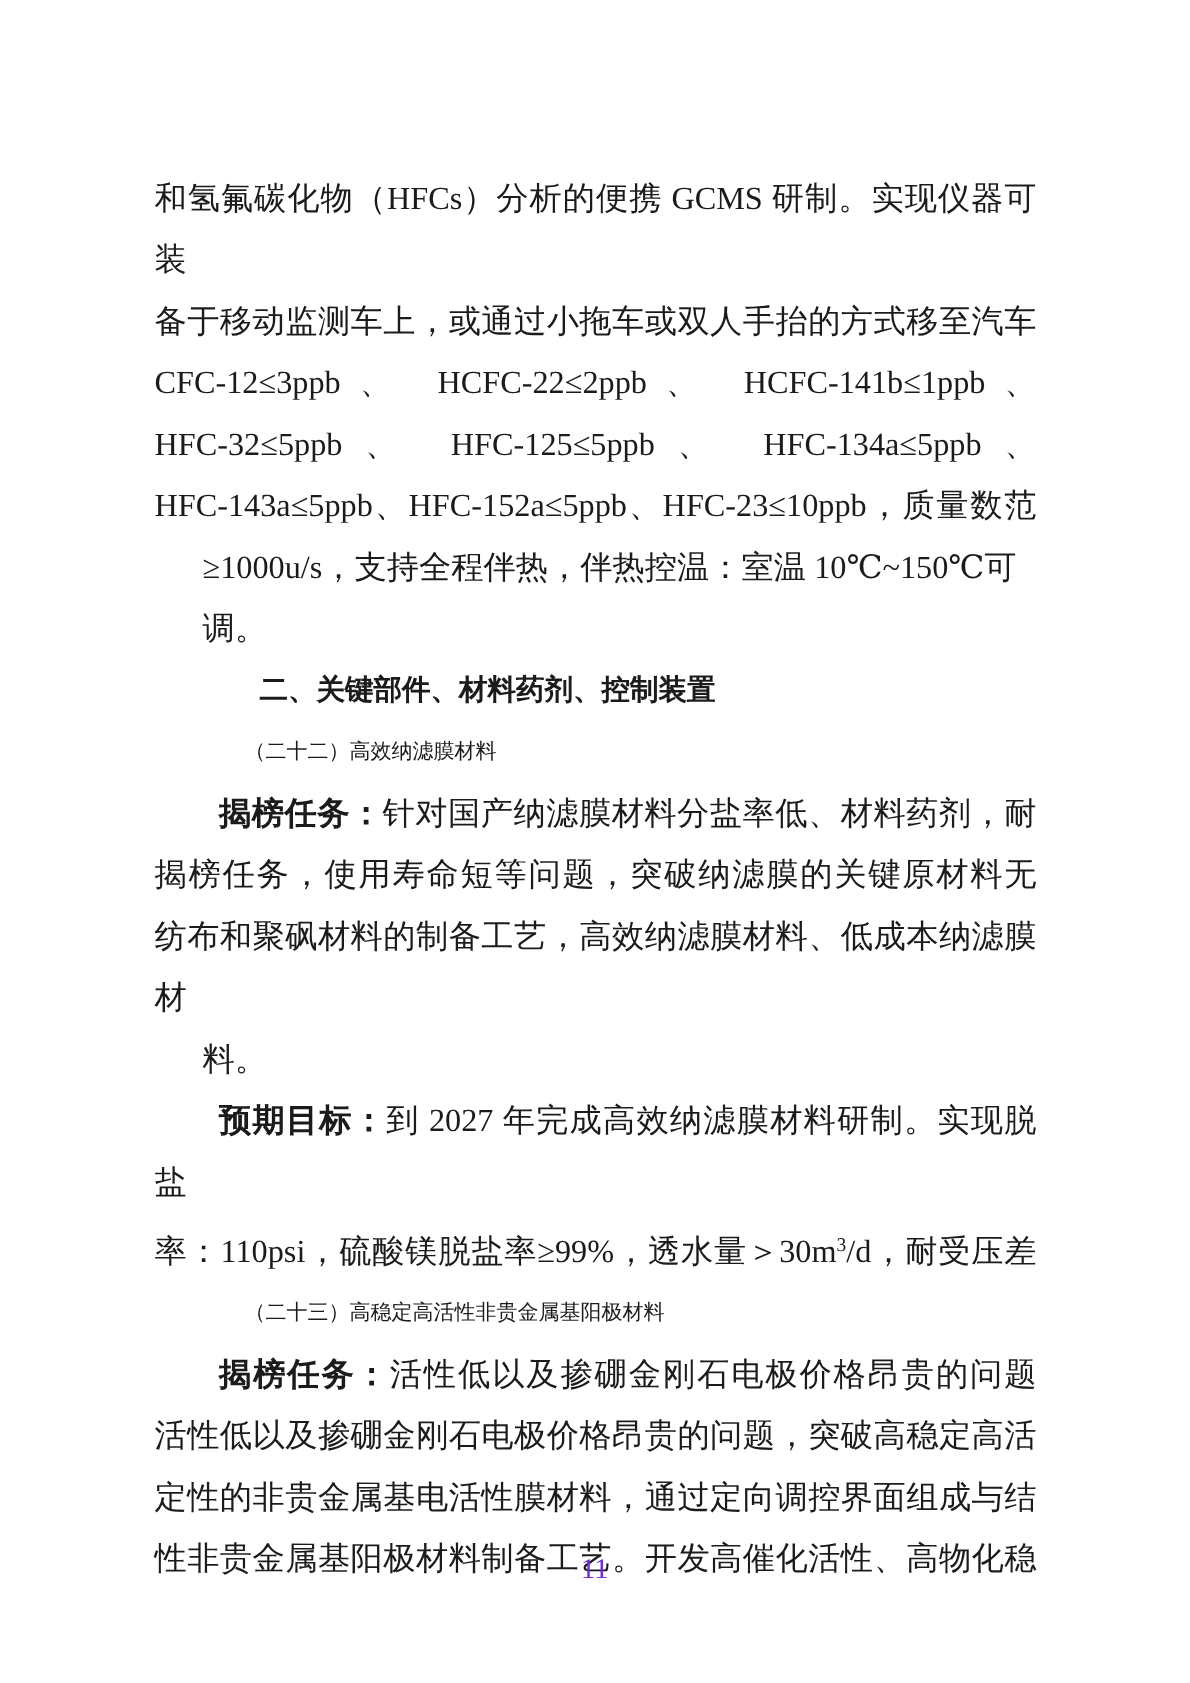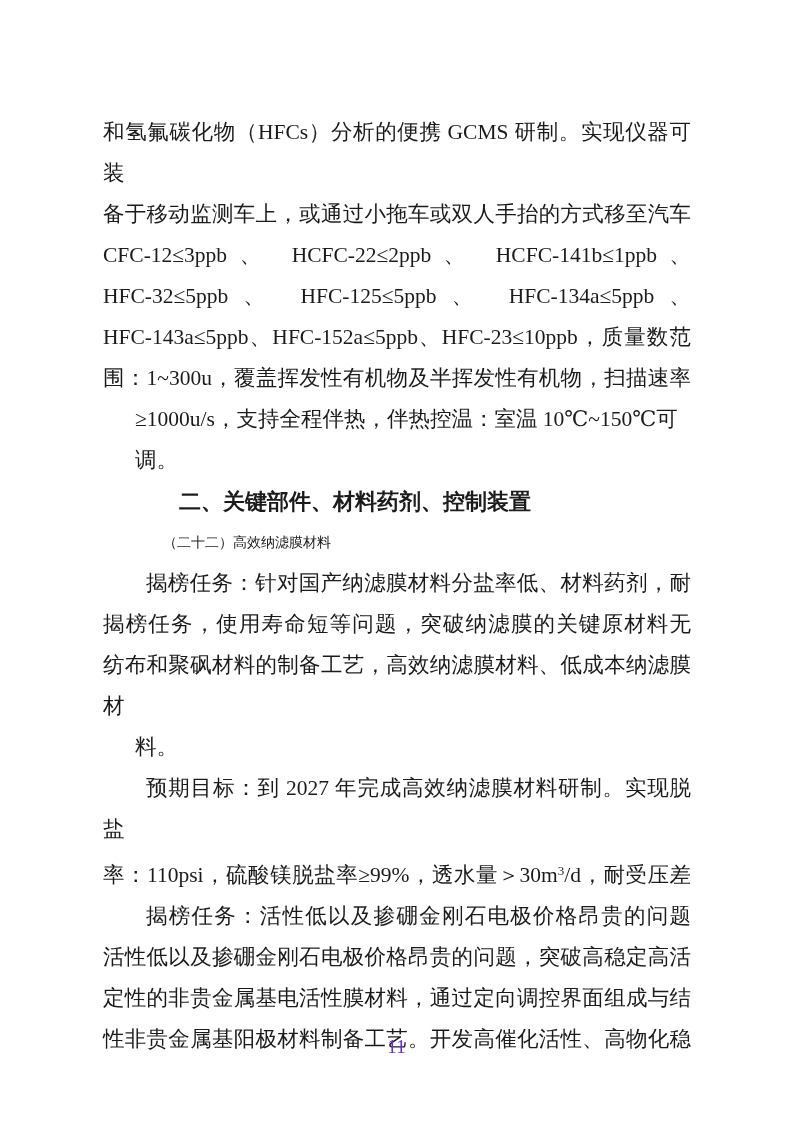--- a/index.html
+++ b/index.html
@@ -36,27 +36,27 @@
     text-align: left;
     text-align-last: left;
     margin-left: 32px;
   }
   .line.ind {
     text-indent: 2em;
   }
   .line.h1 {
     font-family: "Liberation Sans", "DejaVu Sans", sans-serif;
     font-weight: bold;
-    font-size: 22px;
+    font-size: 19px;
   }
   .line.h2 {
     font-size: 14px;
   }
   .run-b {
-    font-weight: normal;
+    font-weight: bold;
   }
   .run-sup {
     font-size: 13px;
     vertical-align: 7px;
   }
   .page-number {
     position: absolute;
     top: 1030px;
     left: 0;
     width: 100%;
@@ -69,29 +69,29 @@
 </head>
 <body>
 
 <div class="page">
   <div class="text-block" id="lines-container">
       <div class="line body just"><span class="">和氢氟碳化物（HFCs）分析的便携 GCMS 研制。实现仪器可装</span></div>
       <div class="line body just"><span class="">备于移动监测车上，或通过小拖车或双人手抬的方式移至汽车</span></div>
       <div class="line body just"><span class="">CFC-12≤3ppb、 HCFC-22≤2ppb、 HCFC-141b≤1ppb、</span></div>
       <div class="line body just"><span class="">HFC-32≤5ppb、 HFC-125≤5ppb、 HFC-134a≤5ppb、</span></div>
       <div class="line body just"><span class="">HFC-143a≤5ppb、HFC-152a≤5ppb、HFC-23≤10ppb，质量数范</span></div>
-      <div class="line body just"><span class="">围：1~300u，覆盖挥发性有机物及半挥发性有机物，扫描速率</span></div>
       <div class="line body left"><span class="">≥1000u/s，支持全程伴热，伴热控温：室温 10℃~150℃可调。</span></div>
       <div class="line h1 left ind"><span class="">二、关键部件、材料药剂、控制装置</span></div>
       <div class="line h2 left ind"><span class="">（二十二）高效纳滤膜材料</span></div>
       <div class="line body just ind"><span class="run-b">揭榜任务：</span><span class="">针对国产纳滤膜材料分盐率低、材料药剂，耐</span></div>
       <div class="line body just"><span class="">揭榜任务，使用寿命短等问题，突破纳滤膜的关键原材料无</span></div>
       <div class="line body just"><span class="">纺布和聚砜材料的制备工艺，高效纳滤膜材料、低成本纳滤膜材</span></div>
       <div class="line body left"><span class="">料。</span></div>
       <div class="line body just ind"><span class="run-b">预期目标：</span><span class="">到 2027 年完成高效纳滤膜材料研制。实现脱盐</span></div>
       <div class="line body just"><span class="">率：110psi，硫酸镁脱盐率≥99%，透水量＞30m</span><span class=" run-sup">3</span><span class="">/d，耐受压差</span></div>
+      <div class="line h2 left ind"><span class="">（二十三）高稳定高活性非贵金属基阳极材料</span></div>
       <div class="line body just ind"><span class="run-b">揭榜任务：</span><span class="">活性低以及掺硼金刚石电极价格昂贵的问题</span></div>
       <div class="line body just"><span class="">活性低以及掺硼金刚石电极价格昂贵的问题，突破高稳定高活</span></div>
       <div class="line body just"><span class="">定性的非贵金属基电活性膜材料，通过定向调控界面组成与结</span></div>
       <div class="line body just"><span class="">性非贵金属基阳极材料制备工艺。开发高催化活性、高物化稳</span></div>
     </div>
   <div class="page-number">11</div>
 </div>
 
 </body></html>

